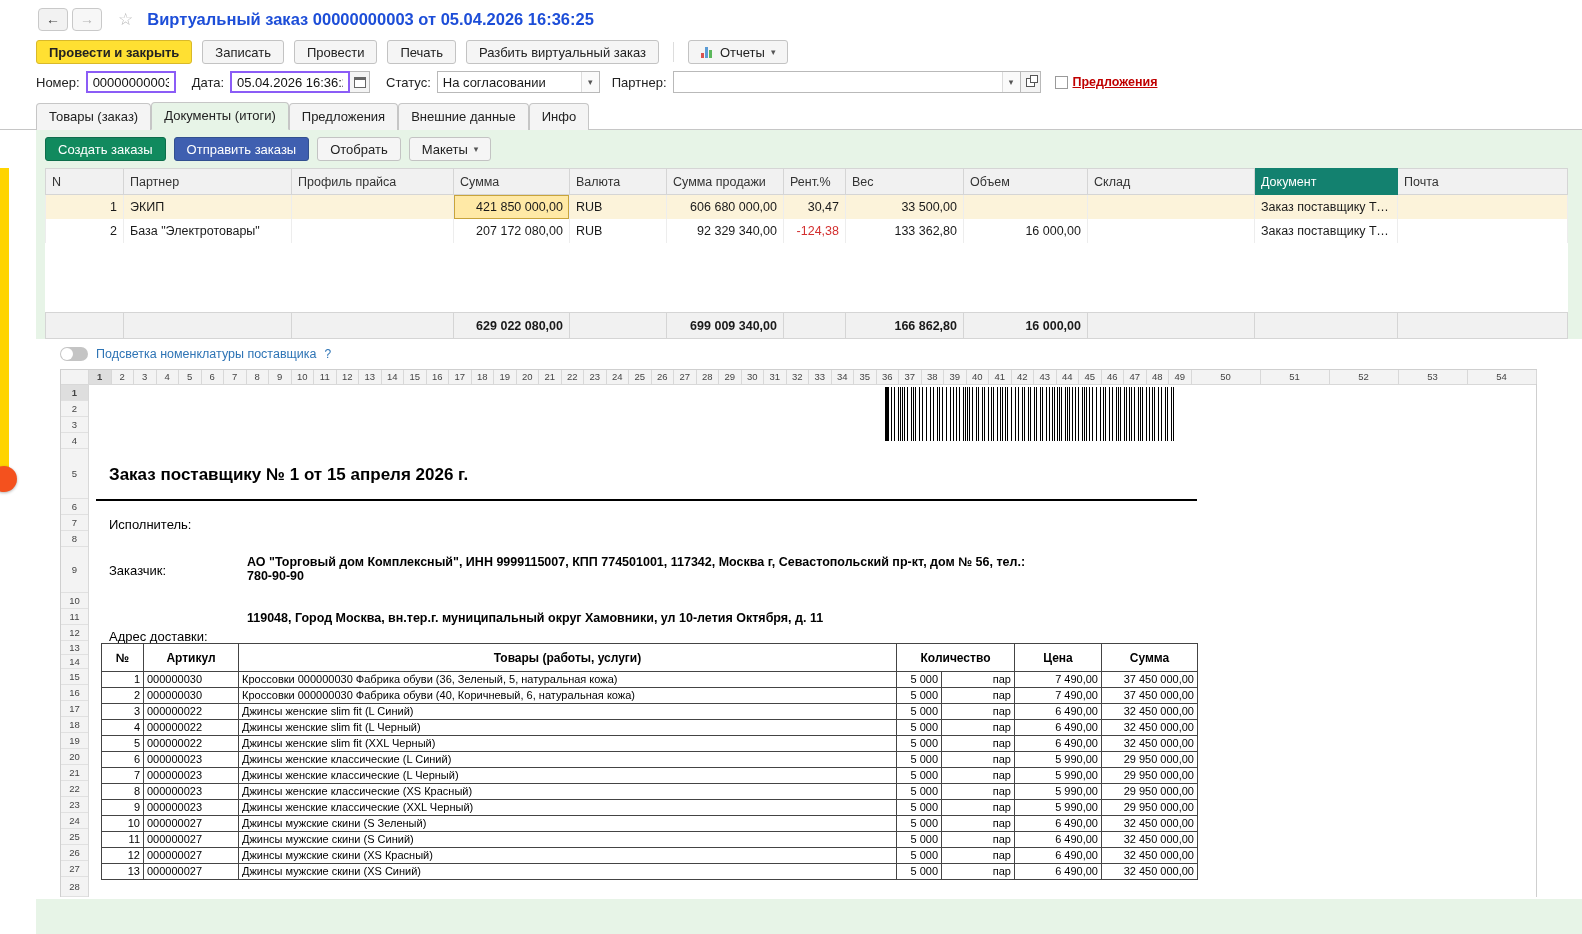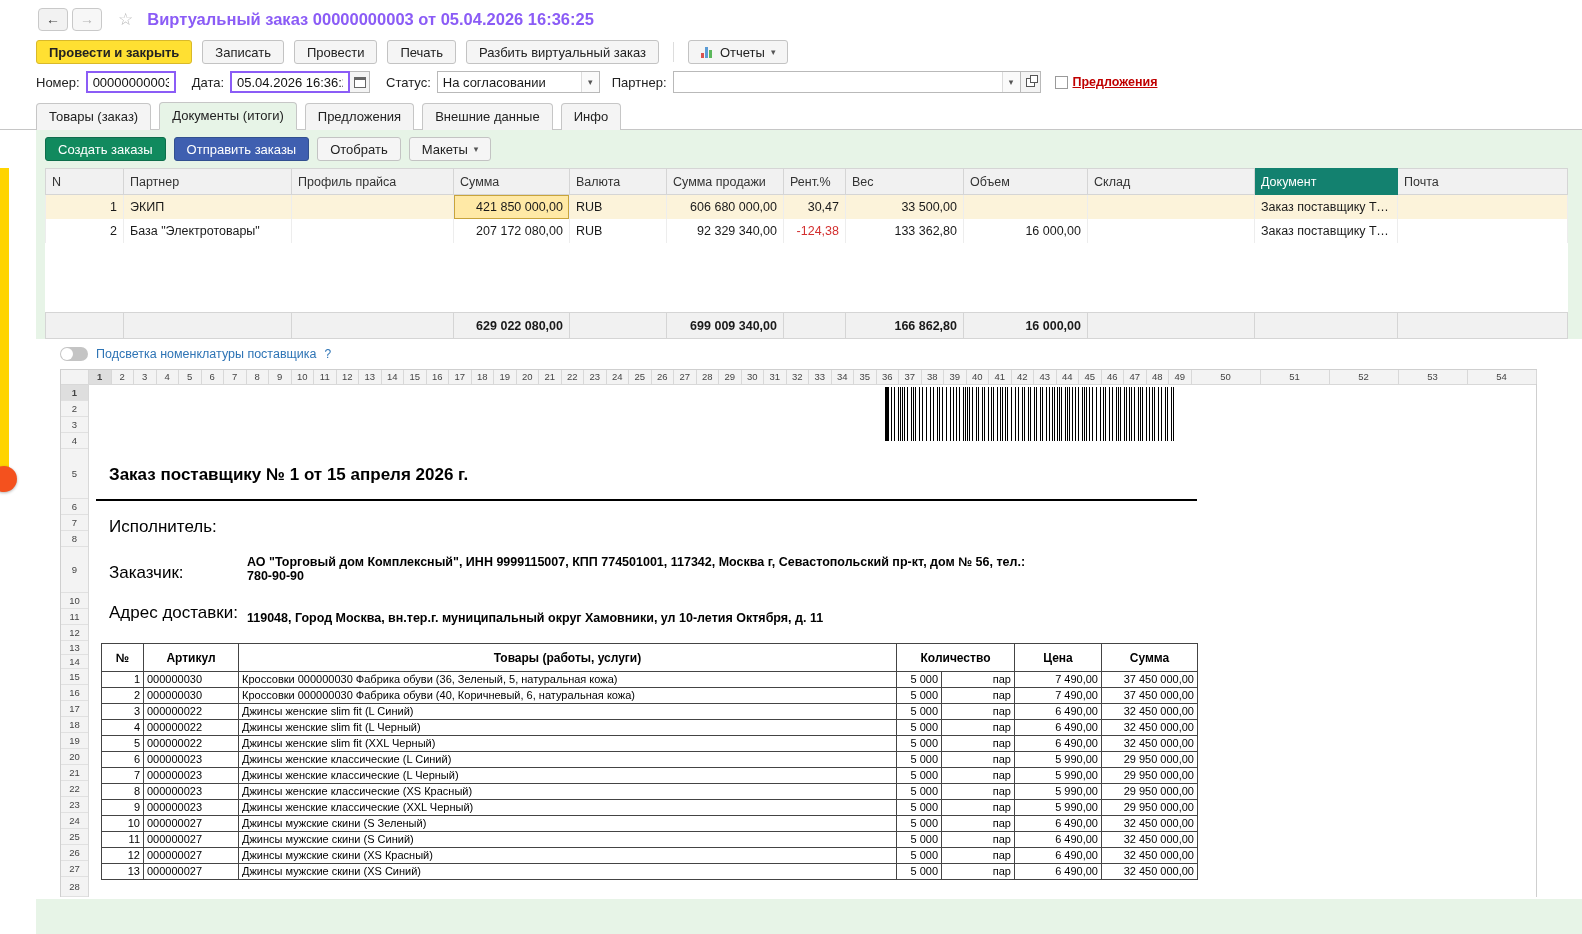--- a/index.html
+++ b/index.html
@@ -5,21 +5,21 @@
   * { box-sizing: border-box; margin: 0; padding: 0; }
   html,body { width:1582px; height:934px; overflow:hidden; background:#fff;
     font-family:"Liberation Sans", sans-serif; font-size:13px; color:#1a1a1a; }
 
   
   .titlebar { height:38px; display:flex; align-items:center; padding-left:38px; background:#fff; }
   .nav-btn { width:30px; height:23px; border:1px solid #c9c9c9; border-radius:4px; background:#f2f2f2;
     display:flex; align-items:center; justify-content:center; font-size:14px; color:#444; margin-right:4px; cursor:pointer; }
   .nav-btn.disabled { color:#b5b5b5; background:#f7f7f7; }
   .star { color:#b9b9b9; font-size:17px; margin:0 14px 0 12px; cursor:pointer; }
-  .page-title { font-size:16.5px; font-weight:bold; color:#8b5cf6;text-align:center; }
+  .page-title { font-size:16.5px; font-weight:bold; color:#1d4ed8;text-align:center; }
 
   
   .toolbar { height:28px; display:flex; align-items:center; padding-left:36px; gap:10px; }
   .btn { height:24px; padding:0 12px; border:1px solid #c3c3c3; border-radius:3px; background:#f5f5f5;
     display:inline-flex; align-items:center; gap:6px; font-size:13px; color:#222; cursor:pointer; white-space:nowrap; }
   .btn.primary { background:#ffe032; border-color:#d9b92a; font-weight:bold; }
   .caret { font-size:9px; color:#555; }
   .tb-sep { width:1px; height:20px; background:#ddd; margin:0 4px; }
   .icon-report { width:13px; height:12px; display:inline-flex; align-items:flex-end; gap:1px; }
   .icon-report i { width:3px; display:block; }
@@ -41,21 +41,21 @@
   .icon-cal { width:12px; height:11px; border:1px solid #666; border-top:3px solid #666; display:block; background:#fff; }
   .icon-pick { width:9px; height:9px; border:1px solid #555; position:relative; display:block; background:#fff; }
   .icon-pick::after { content:''; position:absolute; right:-4px; top:-4px; width:6px; height:6px; border:1px solid #555; background:#fff; }
   .gap16 { margin-left:16px; } .gap12 { margin-left:12px; }
   .checkbox { width:13px; height:13px; border:1px solid #9a9a9a; background:#fff; display:inline-block; margin:0 5px 0 14px; cursor:pointer; }
   .virtual-link { color:#c00000; font-weight:bold; text-decoration:underline; font-size:12.5px; cursor:pointer; }
 
   
   .tabstrip { height:32px; display:flex; align-items:flex-end; padding-left:36px; border-bottom:1px solid #c6c6c6; }
   .tab { padding:5px 12px 6px; border:1px solid #c6c6c6; border-bottom:none; border-radius:4px 4px 0 0;
-    background:#f4f4f4; margin-right:8px; position:relative; top:1px; cursor:pointer; color:#222; }
+    background:#f4f4f4; margin-right:0; position:relative; top:1px; cursor:pointer; color:#222; }
   .tab.active { background:#e7f4e7; border-bottom:1px solid #e7f4e7; }
 
   
   .pane { height:804px; margin-left:36px; width:1546px; background:#e7f4e7; position:relative; }
   .doc-toolbar { display:flex; gap:8px; padding:7px 0 7px 9px; }
   .btn.green { background:#118a5e; border-color:#0d6e4b; color:#fff; }
   .btn.blue  { background:#3f5fb0; border-color:#32508f; color:#fff; }
 
   
   table.orders { border-collapse:collapse; table-layout:fixed; width:1523px; margin-left:9px; background:#fff; font-size:12.5px; }
@@ -97,21 +97,21 @@
   .sheet-row { border-bottom:1px solid #e0e0e0; font-size:9.5px; color:#444; text-align:center;
     display:flex; align-items:center; justify-content:center; cursor:pointer; }
   .sheet-row.active { background:#dedede; font-weight:bold; }
   .sheet-content { position:relative; flex:1; background:#fff; overflow:hidden; }
 
   
   .barcode { position:absolute; left:796px; top:2px; width:296px; height:54px; display:flex; overflow:hidden; }
   .barcode div { background:#000; height:100%; flex:none; }
   .doc-title { position:absolute; left:20px; top:80px; font-size:17px; font-weight:bold; color:#000; }
   .title-rule { position:absolute; left:7px; top:114px; width:1101px; height:2px; background:#000; }
-  .fld-label { position:absolute; left:20px; font-size:17px; color:#000;text-align:center; }
+  .fld-label { position:absolute; left:20px; font-size:13px; color:#000;text-align:center; }
   .fld-value { position:absolute; left:158px; font-size:12.5px; font-weight:bold; color:#000; white-space:pre-line; width:940px; }
 
   table.items { position:absolute; left:12px; top:258px; width:1096px; border-collapse:collapse;
     table-layout:fixed; font-size:11px; color:#000; }
   table.items th { border:1px solid #444; font-weight:bold; text-align:center; font-size:12px; padding:2px 3px; height:28px; background:#fff; }
   table.items td { border:1px solid #444; padding:1px 3px; height:16px; line-height:13px;
     white-space:nowrap; overflow:hidden; }
   td.c-num { text-align:right; } td.c-art { text-align:left; } td.c-name { text-align:left; }
   td.c-qty { text-align:right; } td.c-unit { text-align:right; } td.c-price { text-align:right; } td.c-sum { text-align:right; }
 
@@ -473,21 +473,21 @@
               <div style="width: 1px; margin-right: 3px;"></div>
               <div style="width: 1px; margin-right: 1px;"></div>
               <div style="width: 1px; margin-right: 3px;"></div>
             </div>
           <div class="doc-title">Заказ поставщику № 1 от 15 апреля 2026 г.</div>
           <div class="title-rule"></div>
           <div class="fld-label" style="top:132px">Исполнитель:</div>
           <div class="fld-label" style="top:178px">Заказчик:</div>
           <div class="fld-value" style="top:170px">АО "Торговый дом Комплексный", ИНН 9999115007, КПП 774501001, 117342, Москва г, Севастопольский пр-кт, дом № 56, тел.:
 780-90-90</div>
-          <div class="fld-label" style="top:218px">Адрес доставки:</div>
+          <div class="fld-label" style="top:244px">Адрес доставки:</div>
           <div class="fld-value" style="top:226px">119048, Город Москва, вн.тер.г. муниципальный округ Хамовники, ул 10-летия Октября, д. 11</div>
 
           <table class="items">
             <colgroup>
               <col style="width:42px">
                 <col style="width:95px">
                 <col style="width:658px">
               <col style="width:45px">
                 <col style="width:73px">
                 <col style="width:87px">

